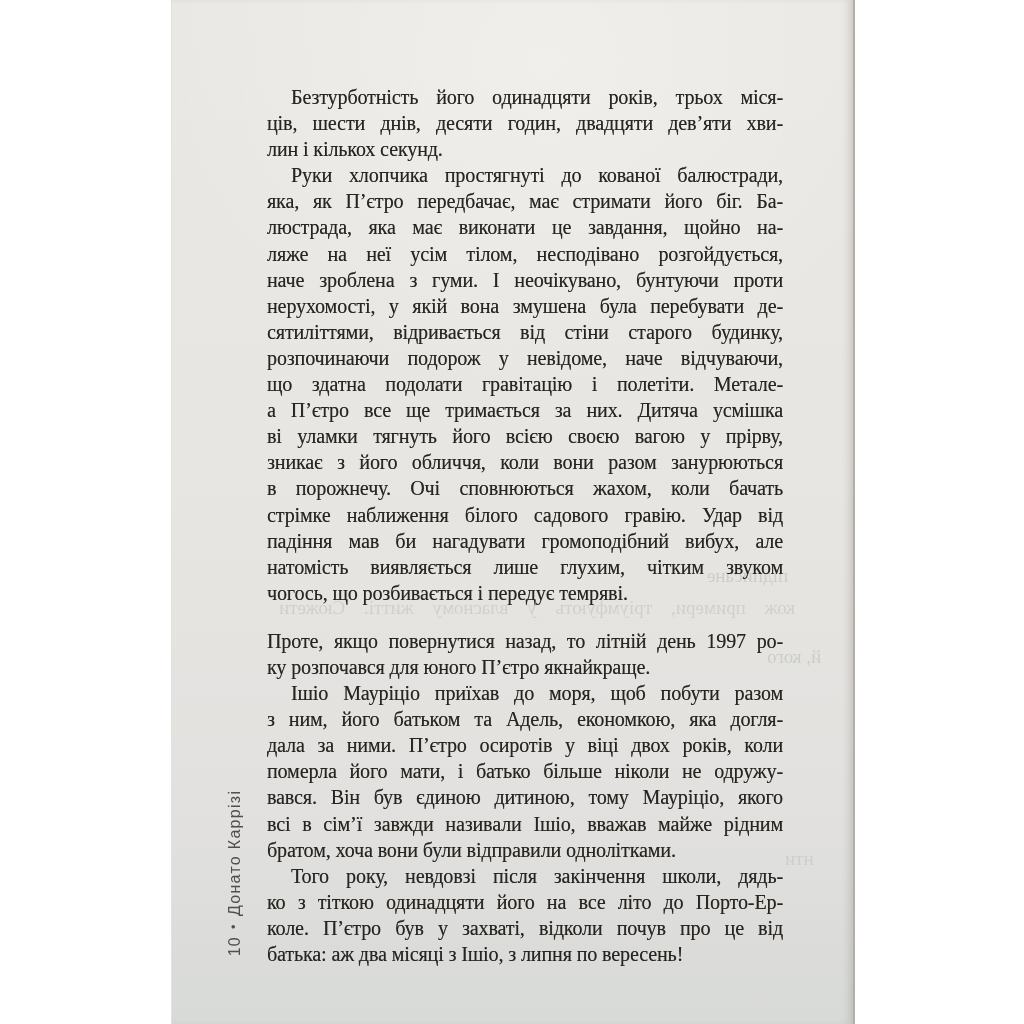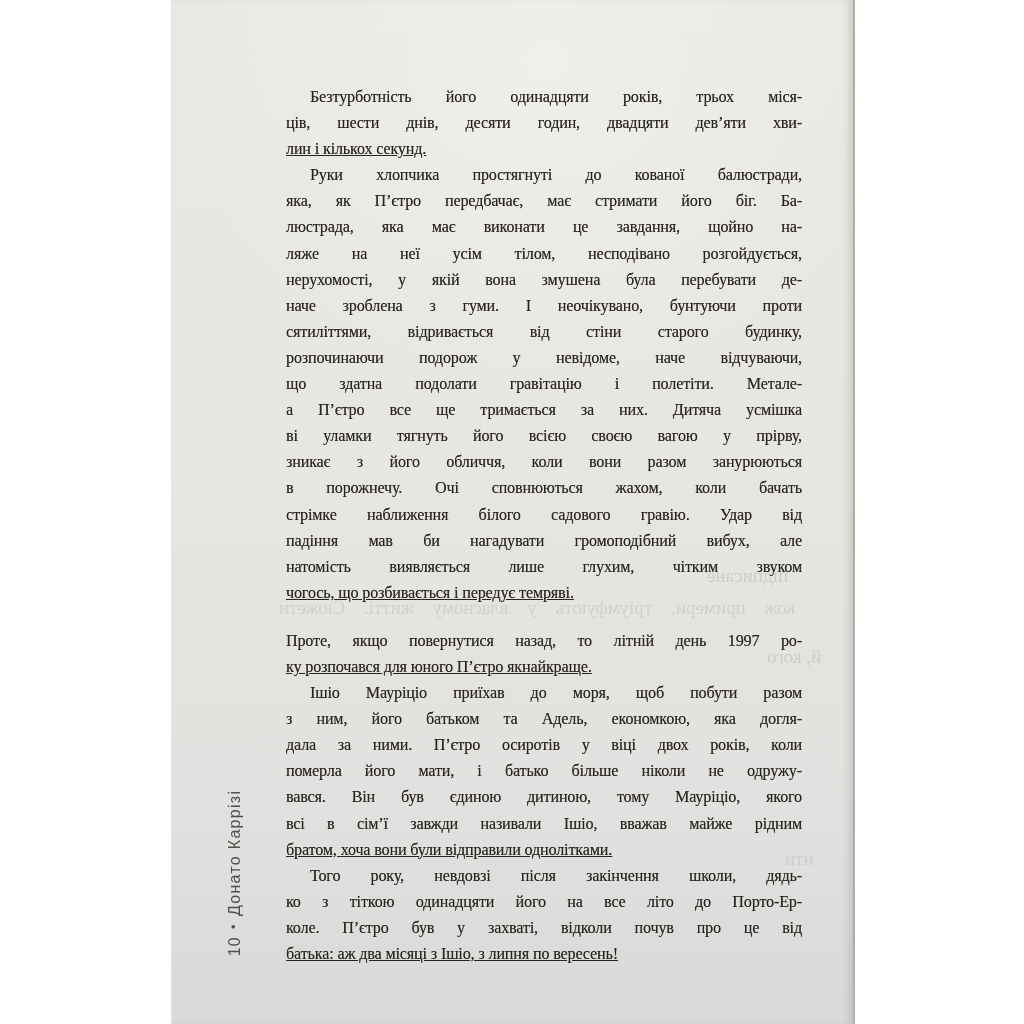--- a/index.html
+++ b/index.html
@@ -12,27 +12,27 @@
   .page{
     position:absolute;left:171px;top:0;width:682px;height:1024px;
     background:
       radial-gradient(95% 55% at 55% 6%, rgba(255,255,255,0.30), rgba(255,255,255,0) 60%),
       linear-gradient(180deg,#eae8e4 0%,#e8e6e2 45%,#e2e1df 78%,#d8dad8 100%);
     border-right:2px solid #b3afa8;
     box-shadow:inset -7px 0 9px -4px rgba(115,110,100,0.28), inset 1px 0 0 #e5e2dc;
   }
   
   .textblock{
-    position:absolute;left:115px;top:84px;width:516px;
-    font-size:16px;line-height:26.1px;color:#282520;
+    position:absolute;left:96px;top:84px;width:516px;
+    font-size:20px;line-height:26.1px;color:#282520;
     letter-spacing:-0.1px;
     text-shadow:0.2px 0 0.5px rgba(45,40,32,0.55);
   }
   .line{text-align:justify;text-align-last:justify;}
-  .plast{text-align-last:left;text-decoration:underline;}
+  .plast{text-align-last:left;}
   .indent{text-indent:24px;}
   .gap{margin-top:22px;}
   
   .sidebar{position:absolute;left:64px;top:873px;width:0;height:0;}
   .sidebar-inner{
     position:absolute;white-space:nowrap;
     transform:translate(-50%,-50%) rotate(-90deg);
     font-family:"Liberation Sans","DejaVu Sans",sans-serif;
     font-size:16px;color:#514f4c;letter-spacing:1.3px;
   }
@@ -68,22 +68,22 @@
   </div>
 
   <div class="textblock">
     <div class="line indent">Безтурботність його одинадцяти років, трьох міся-</div>
     <div class="line">ців, шести днів, десяти годин, двадцяти дев’яти хви-</div>
     <div class="line plast">лин і кількох секунд.</div>
     <div class="line indent">Руки хлопчика простягнуті до кованої балюстради,</div>
     <div class="line">яка, як П’єтро передбачає, має стримати його біг. Ба-</div>
     <div class="line">люстрада, яка має виконати це завдання, щойно на-</div>
     <div class="line">ляже на неї усім тілом, несподівано розгойдується,</div>
+    <div class="line">наче зроблена з гуми. І неочікувано, бунтуючи проти</div>
     <div class="line">нерухомості, у якій вона змушена була перебувати де-</div>
-    <div class="line">наче зроблена з гуми. І неочікувано, бунтуючи проти</div>
     <div class="line">сятиліттями, відривається від стіни старого будинку,</div>
     <div class="line">розпочинаючи подорож у невідоме, наче відчуваючи,</div>
     <div class="line">що здатна подолати гравітацію і полетіти. Метале-</div>
     <div class="line">а П’єтро все ще тримається за них. Дитяча усмішка</div>
     <div class="line">ві уламки тягнуть його всією своєю вагою у прірву,</div>
     <div class="line">зникає з його обличчя, коли вони разом занурюються</div>
     <div class="line">в порожнечу. Очі сповнюються жахом, коли бачать</div>
     <div class="line">стрімке наближення білого садового гравію. Удар від</div>
     <div class="line">падіння мав би нагадувати громоподібний вибух, але</div>
     <div class="line">натомість виявляється лише глухим, чітким звуком</div>

